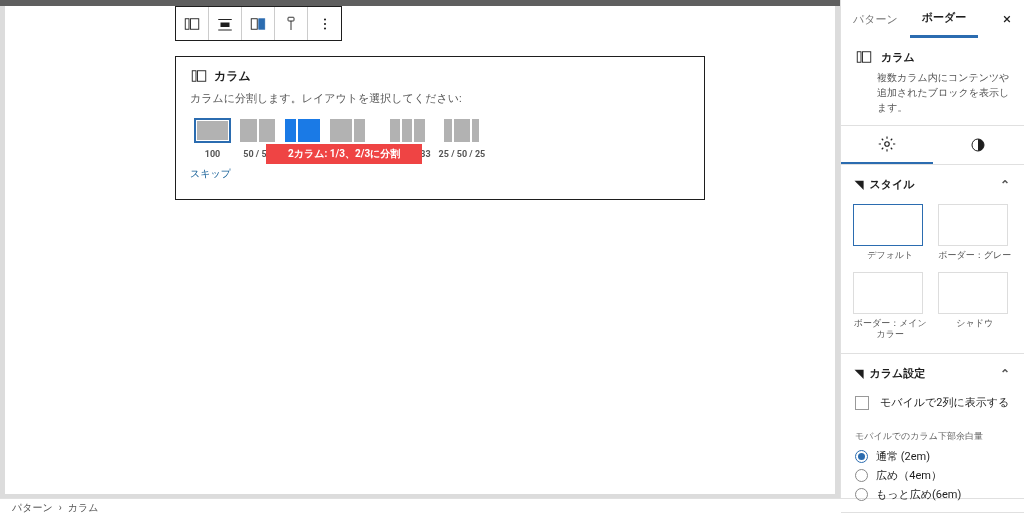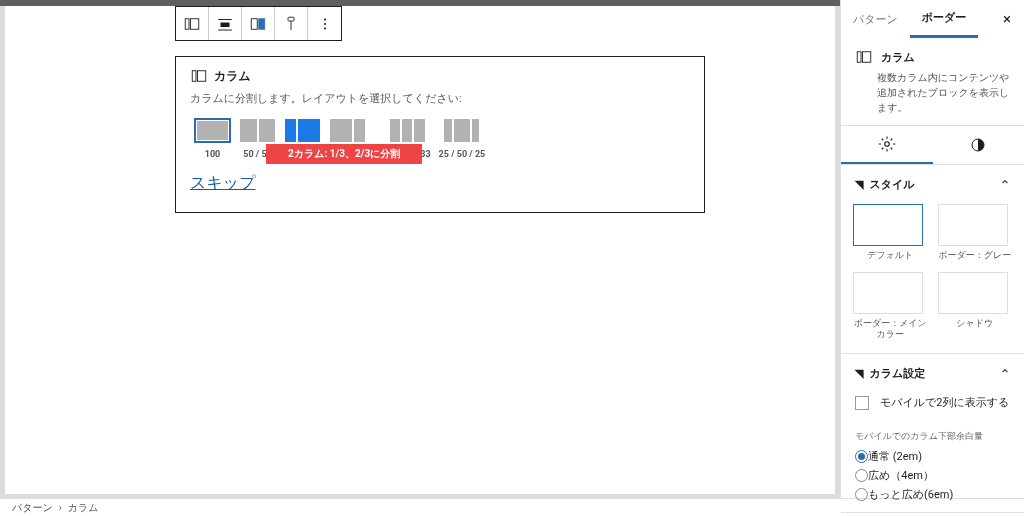--- a/index.html
+++ b/index.html
@@ -15,21 +15,21 @@
   .block-card-head { display:flex; align-items:center; gap:6px; font-size:12px; font-weight:600; }
   .block-desc { font-size:11px; color:#555; margin:6px 0 12px 0; }
   .layouts { display:flex; gap:8px; align-items:flex-start; margin-left:4px;font-weight:bold;}
   .layout-item { display:flex; flex-direction:column; align-items:center; gap:6px; cursor:pointer; position:relative;}
   .layout-box { width:37px; height:25px; display:flex; gap:2px; border:1px solid transparent; padding:0;}
   .layout-item.selected .layout-box { border:2px solid #2b6cb0; padding:1px;}
   .col { background:#b2b2b2; }
   .col.hl { background:#1a7ae6; }
   .layout-label { font-size:9px; color:#555; }
   .tooltip { position:absolute; top:26px; left:-18px; background:#ef4444; color:#fff; font-size:10px; padding:3px 22px; white-space:nowrap; z-index:10;}
-  .skip { color:#135e96; text-decoration:underline; font-size:16px; margin-top:14px; display:inline-block; }
+  .skip { color:#135e96; font-size:10px; margin-top:8px; display:inline-block; }
   
   .sidebar { width:184px; border-left:1px solid #e0e0e0; background:#fff; display:flex; flex-direction:column; font-size:11px;}
   .side-tabs { display:flex; align-items:center; height:38px;}
   .side-tab { padding:0 12px; height:38px; display:flex; align-items:center; color:#757575; font-weight:400; }
   .side-tab.active { color:#1e1e1e; font-weight:600; border-bottom:3px solid #2b6cb0;}
   .side-close { margin-left:auto; width:34px; display:flex; align-items:center; justify-content:center; font-size:15px; color:#1e1e1e;}
   .side-block { padding:10px 14px; border-bottom:1px solid #e0e0e0;}
   .side-block-head { display:flex; gap:8px; align-items:center; font-weight:600;}
   .side-block-desc { margin:4px 0 0 22px; font-size:10px; color:#555; line-height:1.5;}
   .side-subtabs { display:flex; border-bottom:1px solid #e0e0e0;}
@@ -38,21 +38,21 @@
   .panel { border-bottom:1px solid #e0e0e0;}
   .panel-head { padding:12px 14px; display:flex; align-items:center; gap:6px; font-weight:600; font-size:11px;}
   .panel-head .chev { margin-left:auto; font-size:12px; color:#555;}
   .style-grid { display:grid; grid-template-columns:1fr 1fr; gap:10px 10px; padding:0 12px 12px 12px;}
   .style-item { display:flex; flex-direction:column; gap:4px;}
   .style-prev { width:70px; height:42px; border:1px solid #ddd; background:#fff;}
   .style-item.sel .style-prev { border:1.5px solid #2b6cb0;}
   .style-label { font-size:9px; color:#555; text-align:center; line-height:1.3;}
   .check-row { display:flex; align-items:center; gap:11px; padding:2px 14px 10px 14px;}
   .checkbox { width:14px; height:14px; border:1px solid #999;}
-  .radio-row { display:flex; align-items:center; padding:2px 14px;}
+  .radio-row { display:flex; align-items:center; gap:8px; padding:2px 14px;}
   .radio { width:13px; height:13px; border:1.5px solid #2b6cb0; border-radius:50%; position:relative;}
   .radio.off { border-color:#888;}
   .radio.on::after { content:""; position:absolute; inset:2px; background:#2b6cb0; border-radius:50%;}
   .sub-label { padding:10px 14px 4px 14px; font-size:9px; color:#666;}
   
   .breadcrumbs { height:18px; border-top:1px solid #e0e0e0; padding:2px 12px; font-size:10px; color:#555; display:flex; align-items:center; gap:6px;}
   svg { display:block; }
 </style>
 </head>
 <body>

